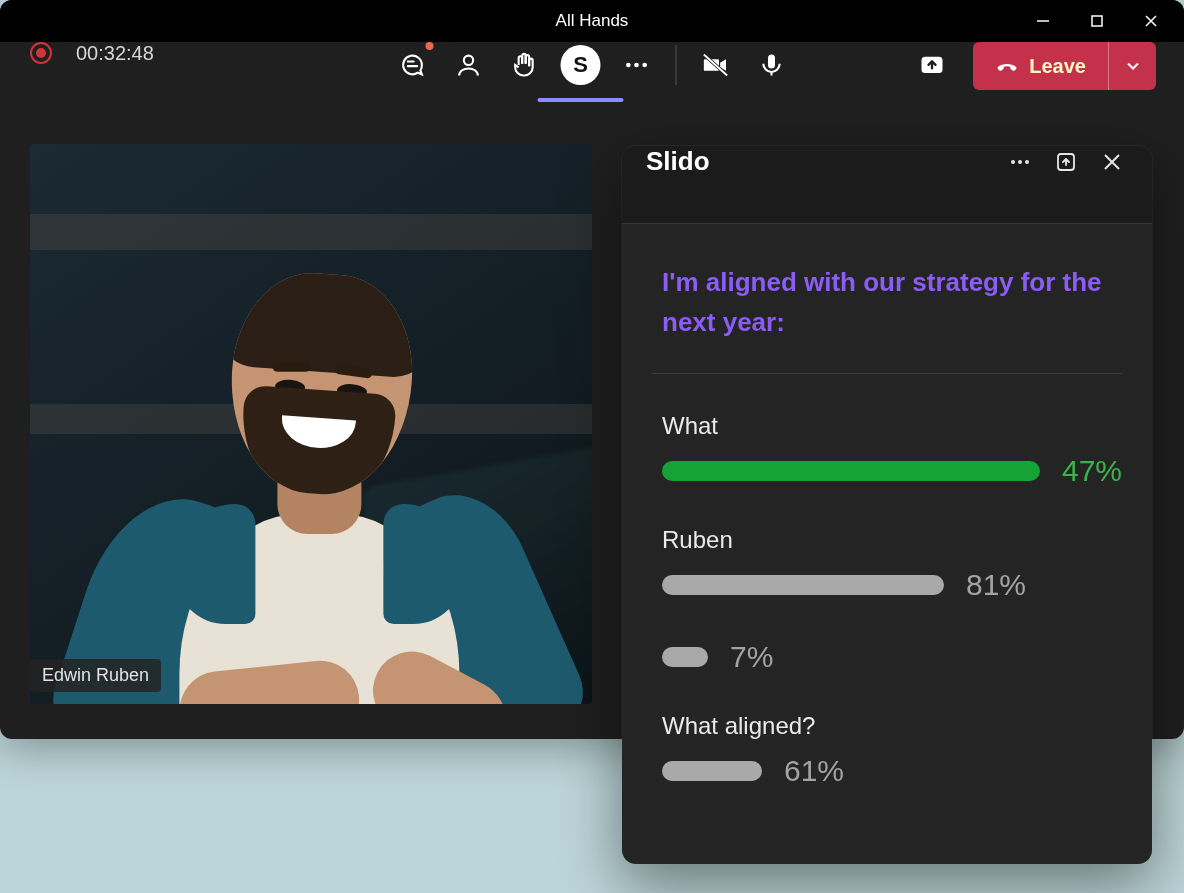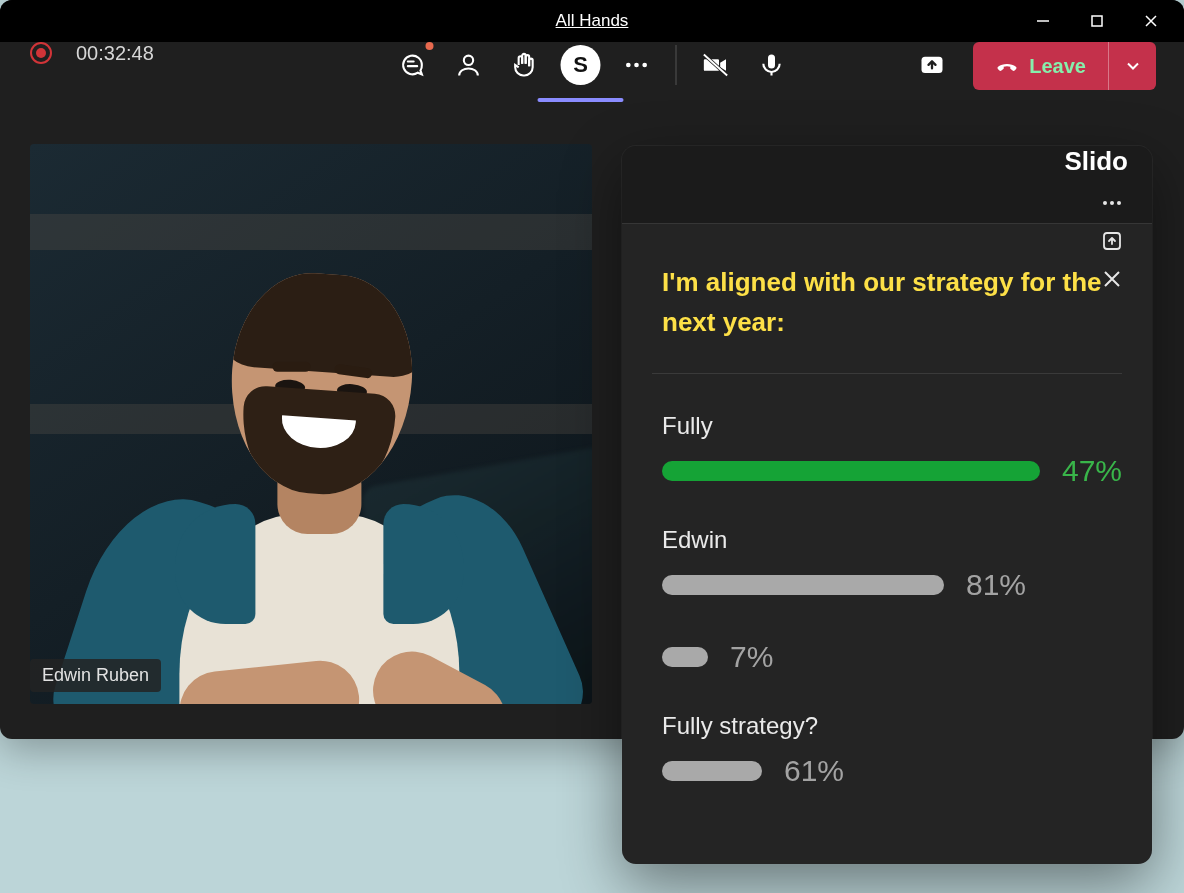--- a/index.html
+++ b/index.html
@@ -22,21 +22,21 @@
   }
   .titlebar {
     height: 42px;
     background: #000;
     display: flex;
     align-items: center;
     justify-content: center;
     position: relative;
     border-radius: 12px 12px 0 0;
   }
-  .titlebar-title { color: #fff; font-size: 17px; font-weight: 500; text-decoration: underline;}
+  .titlebar-title { color: #fff; font-size: 17px; font-weight: 500;}
   .titlebar-controls {
     position: absolute;
     right: 6px; top: 0;
     display: flex;
     height: 42px;
     align-items: center;
   }
   .tb-btn {
     width: 54px; height: 42px;
     display: flex; align-items: center; justify-content: center;
@@ -82,21 +82,21 @@
     background:#8a8cff;
   }
   .vdiv { width:1px; height:40px; background:#555; margin:0 6px;}
   .dot-badge {
     position:absolute; top:0; right:2px;
     width:8px; height:8px; border-radius:50%; background:#e8694e;
   }
   .tbar-right { display:flex; align-items:center; gap:18px; margin-left:auto;}
   .leave-group { display:flex; height:48px; }
   .leave-btn {
-    background:#c4314b; color:#86efac;
+    background:#c4314b; color:#fef9c3;
     display:flex; align-items:center; gap:10px;
     padding:0 22px; border-radius:6px 0 0 6px;
     font-size:20px; font-weight:600;
   }
   .leave-chev {
     background:#c4314b; border-left:1px solid rgba(255,255,255,.35);
     width:48px; display:flex; align-items:center; justify-content:center;
     border-radius:0 6px 6px 0;
   }
 
@@ -192,33 +192,32 @@
     position:absolute;
     left:622px; top:146px;
     width:530px; height:718px;
     background:#242424;
     border-radius:14px;
     box-shadow: 0 20px 60px rgba(0,0,0,.45), 0 0 0 1px rgba(255,255,255,.05);
     color:#fff;
     z-index:5;
   }
   .slido-head {
-    height:78px; display:flex; align-items:flex-end;
+    height:78px; display:flex; align-items:flex-start;
     padding:0 24px;
     border-bottom:1px solid #363636;
     gap:14px;
     background:#1b1b1b;
     border-radius:14px 14px 0 0;
-    flex-direction:column;
   }
   .slido-title { font-size:26px; font-weight:600; flex:1;}
   .slido-head .hicon { width:32px; height:32px; display:flex; align-items:center; justify-content:center; color:#e6e6e6;}
   .slido-head .hicon svg{ width:24px; height:24px;}
   .slido-body { padding: 38px 40px 10px 40px; }
-  .question { font-size:26px; font-weight:600; line-height:1.55; color:#fde047;}
+  .question { font-size:26px; font-weight:600; line-height:1.55; color:#8b5cf6;}
   .sep { height:1px; background:#3a3a3a; margin:30px -10px 0 -10px;}
   .opt { margin-top:38px; }
   .opt-label { font-size:24px; color:#eaeaea; margin-bottom:14px;}
   .bar-row { display:flex; align-items:center; gap:22px;}
   .bar-track {
     flex:0 0 auto;
     height:20px;
     border-radius:12px;
   }
   .bar-green { background:#15a336; }
@@ -380,41 +379,41 @@
       <svg viewBox="0 0 24 24" fill="none" stroke="currentColor" stroke-width="2">
           <path d="M5 5l14 14M19 5L5 19"></path>
         </svg>
     </div>
   </div>
   <div class="slido-body">
     <div class="question">I'm aligned with our strategy for the next year:</div>
     <div class="sep"></div>
     <div id="poll-options">
         <div class="opt">
-          <div class="opt-label">Fully</div>
+          <div class="opt-label">What</div>
           <div class="bar-row">
             <div class="bar-track bar-green" style="width:378px"></div>
             <div class="pct pct-green">47%</div>
           </div>
         </div>
         <div class="opt">
-          <div class="opt-label">Edwin</div>
+          <div class="opt-label">Ruben</div>
           <div class="bar-row">
             <div class="bar-track bar-grey" style="width:282px"></div>
             <div class="pct pct-grey">81%</div>
           </div>
         </div>
         <div class="opt">
           <div class="bar-row">
             <div class="bar-track bar-grey" style="width:46px"></div>
             <div class="pct pct-grey">7%</div>
           </div>
         </div>
         <div class="opt">
-          <div class="opt-label">Fully strategy?</div>
+          <div class="opt-label">What aligned?</div>
           <div class="bar-row">
             <div class="bar-track bar-grey" style="width:100px"></div>
             <div class="pct pct-grey">61%</div>
           </div>
         </div>
       </div>
   </div>
 </div>
 
 </body></html>

